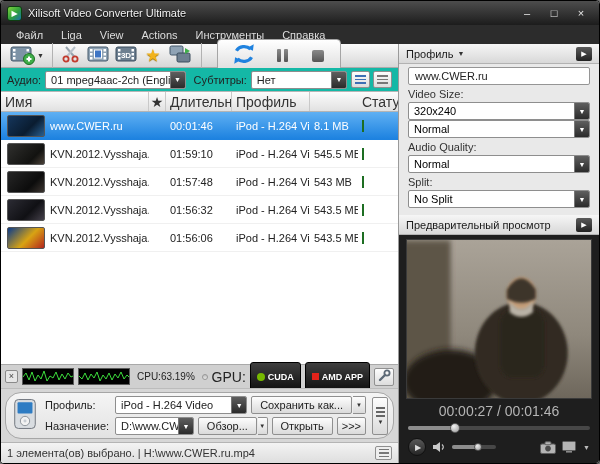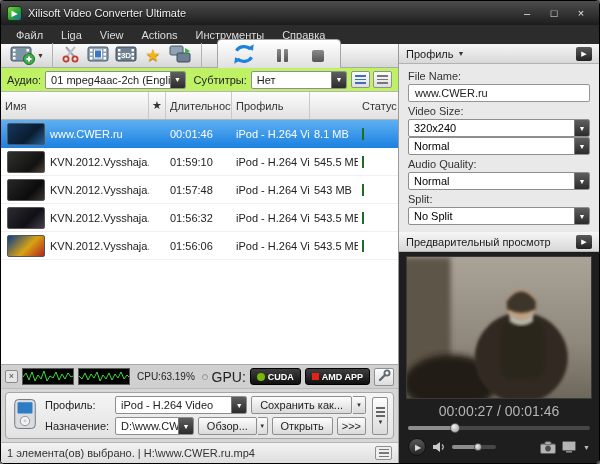--- a/index.html
+++ b/index.html
@@ -35,37 +35,37 @@
   .tsep { width:1px; height:26px; background:#b2b2b2; margin:0 5px; flex:0 0 auto; }
   .drop-mini { font-size:7px; color:#333; margin-left:1px; }
   .star-glyph { font-size:17px; color:#f2b31c; text-shadow:0 1px 1px #a07400; line-height:1; }
   .convert-group { margin-left:10px; height:34px; display:flex; align-items:center; gap:9px; padding:0 9px;
                    background:linear-gradient(#ffffff,#dcdcdc); border:1px solid #a5a5a5; border-radius:4px; }
   .pause-icon { display:flex; gap:3px; }
   .pause-icon i { display:block; width:4px; height:13px; background:linear-gradient(#8a8a8a,#555); border-radius:1px; }
   .stop-icon { width:12px; height:12px; background:linear-gradient(#8a8a8a,#555); border-radius:2px; }
 
   
-  .filter-row { height:24px; flex:0 0 auto; background:#bef264; border-bottom:1px solid #b6b6b6;
+  .filter-row { height:24px; flex:0 0 auto; background:#14b8a6; border-bottom:1px solid #b6b6b6;
                 display:flex; align-items:center; gap:4px; padding:0 6px; font-size:11px; color:#222; }
   .combo { background:#fff; border:1px solid #8e8e8e; border-radius:2px; height:18px;
            display:flex; align-items:center; overflow:hidden; cursor:pointer; }
   .combo .val { padding:0 5px; flex:1; font-size:11px; white-space:nowrap; overflow:hidden; }
   .combo .arrow { width:15px; align-self:stretch; background:linear-gradient(#5f5f5f,#2b2b2b);
                   color:#fff; font-size:7px; display:flex; align-items:center; justify-content:center;
                   border-left:1px solid #777; }
   .view-btn { width:19px; height:17px; border:1px solid #909090; border-radius:2px;
               background:linear-gradient(#fdfdfd,#ddd); display:flex; flex-direction:column; gap:2px;
               align-items:center; justify-content:center; cursor:pointer; }
   .view-btn i { display:block; width:11px; height:1.5px; background:#3d6fb4; }
   .view-btn.alt i { background:#777; }
 
   
-  .tbl-header { height:28px; flex:0 0 auto; display:flex; background:linear-gradient(#fcfcfc,#e1e1e1);
-                border-bottom:1px solid #b4b4b4; font-size:11px; color:#333; }
+  .tbl-header { height:20px; flex:0 0 auto; display:flex; background:linear-gradient(#fcfcfc,#e1e1e1);
+                border-bottom:1px solid #b4b4b4; font-size:14px; color:#333; }
   .th { display:flex; align-items:center; padding:0 4px; border-right:1px solid #c9c9c9; overflow:hidden; white-space:nowrap; }
   .col-name { flex:1; min-width:0; } .col-star { width:17px; justify-content:center; }
   .col-dur { width:66px; } .col-prof { width:78px; } .col-size { width:48px;margin-top:44px; } .col-status { width:40px; border-right:none; }
   .tbl-body { flex:1; background:#fff; overflow:hidden; }
   .trow { height:28px; display:flex; align-items:center; font-size:11px; color:#222;
           border-bottom:1px solid #f0f0f0; cursor:default; }
   .trow .cell { padding:0 4px; white-space:nowrap; overflow:hidden; }
   .trow.selected { background:linear-gradient(#5fb0f3,#1d82e0); color:#fff; border-bottom-color:#1d82e0; }
   .name-cell { flex:1; min-width:0; display:flex; align-items:center; }
   .thumb { width:38px; height:22px; flex:0 0 auto; border:1px solid #555; border-radius:2px; margin:0 5px 0 2px; }
@@ -80,31 +80,31 @@
   
   .perf { height:24px; flex:0 0 auto; background:#d0d0d0; border-top:1px solid #a9a9a9;
           display:flex; align-items:center; gap:4px; padding:0 4px; }
   .perf-close { width:13px; height:13px; border:1px solid #8a8a8a; border-radius:2px; background:#e6e6e6;
                 color:#444; font-size:9px; line-height:11px; text-align:center; cursor:pointer; }
   .wave { width:52px; height:17px; background:#000; border:1px solid #5a5a5a; flex:0 0 auto; }
   .cpu-text { font-size:10px; color:#222; margin:0 3px; white-space:nowrap; }
   .cpu-bar { flex:1; height:6px; background:linear-gradient(#bfbfbf,#e9e9e9); border:1px solid #979797; border-radius:3px; overflow:hidden; }
   .cpu-fill { height:100%; width:63%; background:linear-gradient(#9fd0f5,#4f9bd8); }
   .gpu-label { font-size:14px; color:#222; white-space:nowrap; }
-  .badge { height:17px; border-radius:3px; background:linear-gradient(#3f3f3f,#101010); border:1px solid #000;
+  .badge { height:29px; border-radius:3px; background:linear-gradient(#3f3f3f,#101010); border:1px solid #000;
            color:#fff; display:flex; align-items:center; gap:3px; padding:0 6px; font-size:9px; font-weight:bold;
            white-space:nowrap; cursor:pointer; }
   .dot-green { width:8px; height:8px; border-radius:50%; background:#76b900; }
   .sq-red { width:7px; height:7px; background:#e2231a; }
   .wrench-btn { width:20px; height:18px; border:1px solid #909090; border-radius:2px;
                 background:linear-gradient(#fdfdfd,#ddd); display:flex; align-items:center; justify-content:center; cursor:pointer; }
 
   
   .output { flex:0 0 auto; background:#d6d6d6; border-top:1px solid #bcbcbc; padding:3px 4px; }
-  .output-card { background:linear-gradient(#f5f5f5,#e2e2e2); border:1px solid #a6a6a6; border-radius:4px;
+  .output-card { background:linear-gradient(#f5f5f5,#e2e2e2); border:1px solid #a6a6a6; border-radius:16px;
                  padding:3px 5px; display:flex; align-items:center; gap:6px; }
   .output-rows { flex:1; min-width:0; display:flex; flex-direction:column; gap:3px; }
   .orow { display:flex; align-items:center; gap:4px; font-size:11px; color:#222; }
   .olabel { width:66px; flex:0 0 auto; }
   .btn { height:18px; display:flex; align-items:center; padding:0 8px; font-size:11px; color:#222;
          background:linear-gradient(#fdfdfd,#dadada); border:1px solid #8f8f8f; border-radius:2px;
          cursor:pointer; white-space:nowrap; }
   .split-arrow { width:13px; height:18px; margin-left:-3px; border:1px solid #8f8f8f; border-left:none;
                  border-radius:0 2px 2px 0; background:linear-gradient(#fdfdfd,#dadada); color:#333;
                  font-size:6px; display:flex; align-items:center; justify-content:center; cursor:pointer; }
@@ -470,21 +470,20 @@
 
     <div class="right">
 
       <div class="sec-header">
         <span>Профиль</span>
         <span class="hdr-caret">▼</span>
         <span class="expand-btn">▶</span>
       </div>
 
       <div class="form">
-        <span class="flabel">File Name:</span>
         <div class="finput">www.CWER.ru</div>
 
         <span class="flabel">Video Size:</span>
         <div class="combo fcombo">
           <span class="val">320x240</span>
           <span class="arrow">▼</span>
         </div>
 
         <div class="combo fcombo">
           <span class="val">Normal</span>

